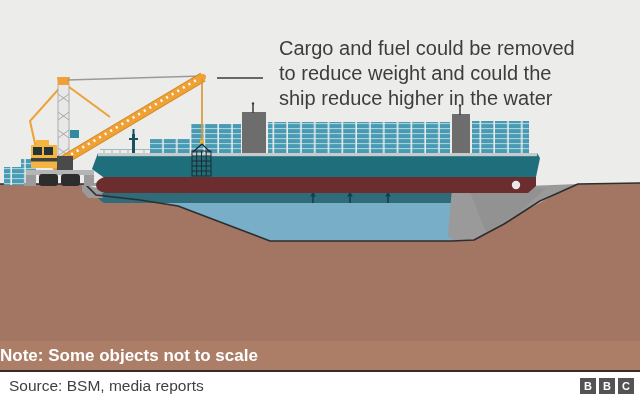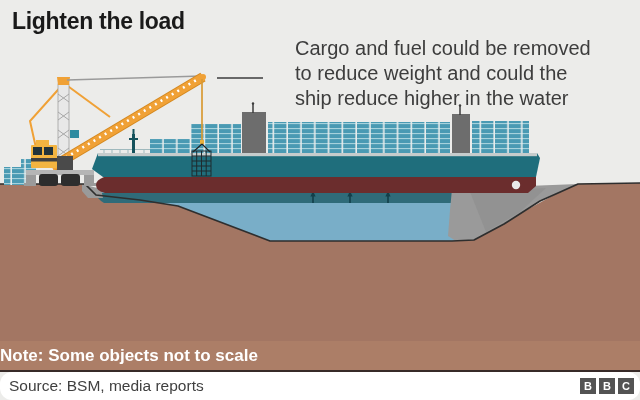--- a/index.html
+++ b/index.html
@@ -10,25 +10,25 @@
     --c-container:#4a9ab3; --c-container-stripe:#a6d2dc; --c-container-gap:#e8ecec;
     --c-superstructure:#6d6d6d; --c-crane-orange:#f0a136; --c-crane-orange-dark:#d4881f;
     --c-crane-yellow:#f3b440; --c-crane-dark:#2d2d2d; --c-crane-gray:#b5b5b5;
     --c-bbc-gray:#535353; --c-arrow:#123f4a; --c-propeller:#e9e9e9;
   }
   *{margin:0;padding:0;box-sizing:border-box;}
   body{font-family:"Liberation Sans",sans-serif;background:#fff;}
   .canvas{position:relative;width:640px;height:400px;overflow:hidden;background:var(--c-bg);}
   .scene{position:absolute;left:0;top:0;}
   .title{position:absolute;left:12px;top:8px;font-size:23px;font-weight:bold;color:var(--c-title);letter-spacing:-0.3px;}
-  .annotation{position:absolute;left:295px;top:36px;font-size:20px;line-height:25px;color:var(--c-text);}
+  .annotation{position:absolute;left:279px;top:36px;font-size:20px;line-height:25px;color:var(--c-text);}
   .note-bar{position:absolute;left:0;top:341px;width:640px;height:30px;background:var(--c-note-bar);display:flex;align-items:center;}
   .note-bar span{font-size:17px;font-weight:bold;color:var(--c-note-text);}
   .note-line{position:absolute;left:0;top:370px;width:640px;height:2.4px;background:var(--c-note-line);}
-  .footer{position:absolute;left:0;top:372.4px;width:640px;height:27.6px;background:var(--c-footer-bg);display:flex;align-items:center;justify-content:space-between;border-radius:12px;}
+  .footer{position:absolute;left:0;top:372.4px;width:640px;height:27.6px;background:var(--c-footer-bg);display:flex;align-items:center;justify-content:space-between;}
   .source{padding-left:9px;font-size:15.5px;color:#3f3f3f;}
   .bbc{display:flex;gap:3px;padding-right:6px;}
   .bbc .blk{width:16px;height:16px;background:var(--c-bbc-gray);color:#fff;font-size:11px;font-weight:bold;display:flex;align-items:center;justify-content:center;}
 </style>
 </head>
 <body>
 
 <div class="canvas">
 
   <svg class="scene" width="640" height="341" viewBox="0 0 640 341">
@@ -130,21 +130,20 @@
         <rect x="84" y="175" width="10" height="10" fill="#9b9b9b"></rect>
       <rect x="24" y="183" width="12" height="3" fill="#9b9b9b"></rect>
         <rect x="84" y="183" width="12" height="3" fill="#9b9b9b"></rect>
       <rect x="39" y="174" width="19" height="12" rx="3" style="fill:var(--c-crane-dark)"></rect>
       <rect x="61" y="174" width="19" height="12" rx="3" style="fill:var(--c-crane-dark)"></rect>
     </g>
 
     <line x1="217" y1="78" x2="263" y2="78" style="stroke:var(--c-text)" stroke-width="1.6"></line>
   </svg>
 
-  <div class="title">Lighten the load</div>
 
   <div class="annotation">
     <div>Cargo and fuel could be removed</div>
     <div>to reduce weight and could the</div>
     <div>ship reduce higher in the water</div>
   </div>
 
   <div class="note-bar">
     <span>Note: Some objects not to scale</span>
   </div>

